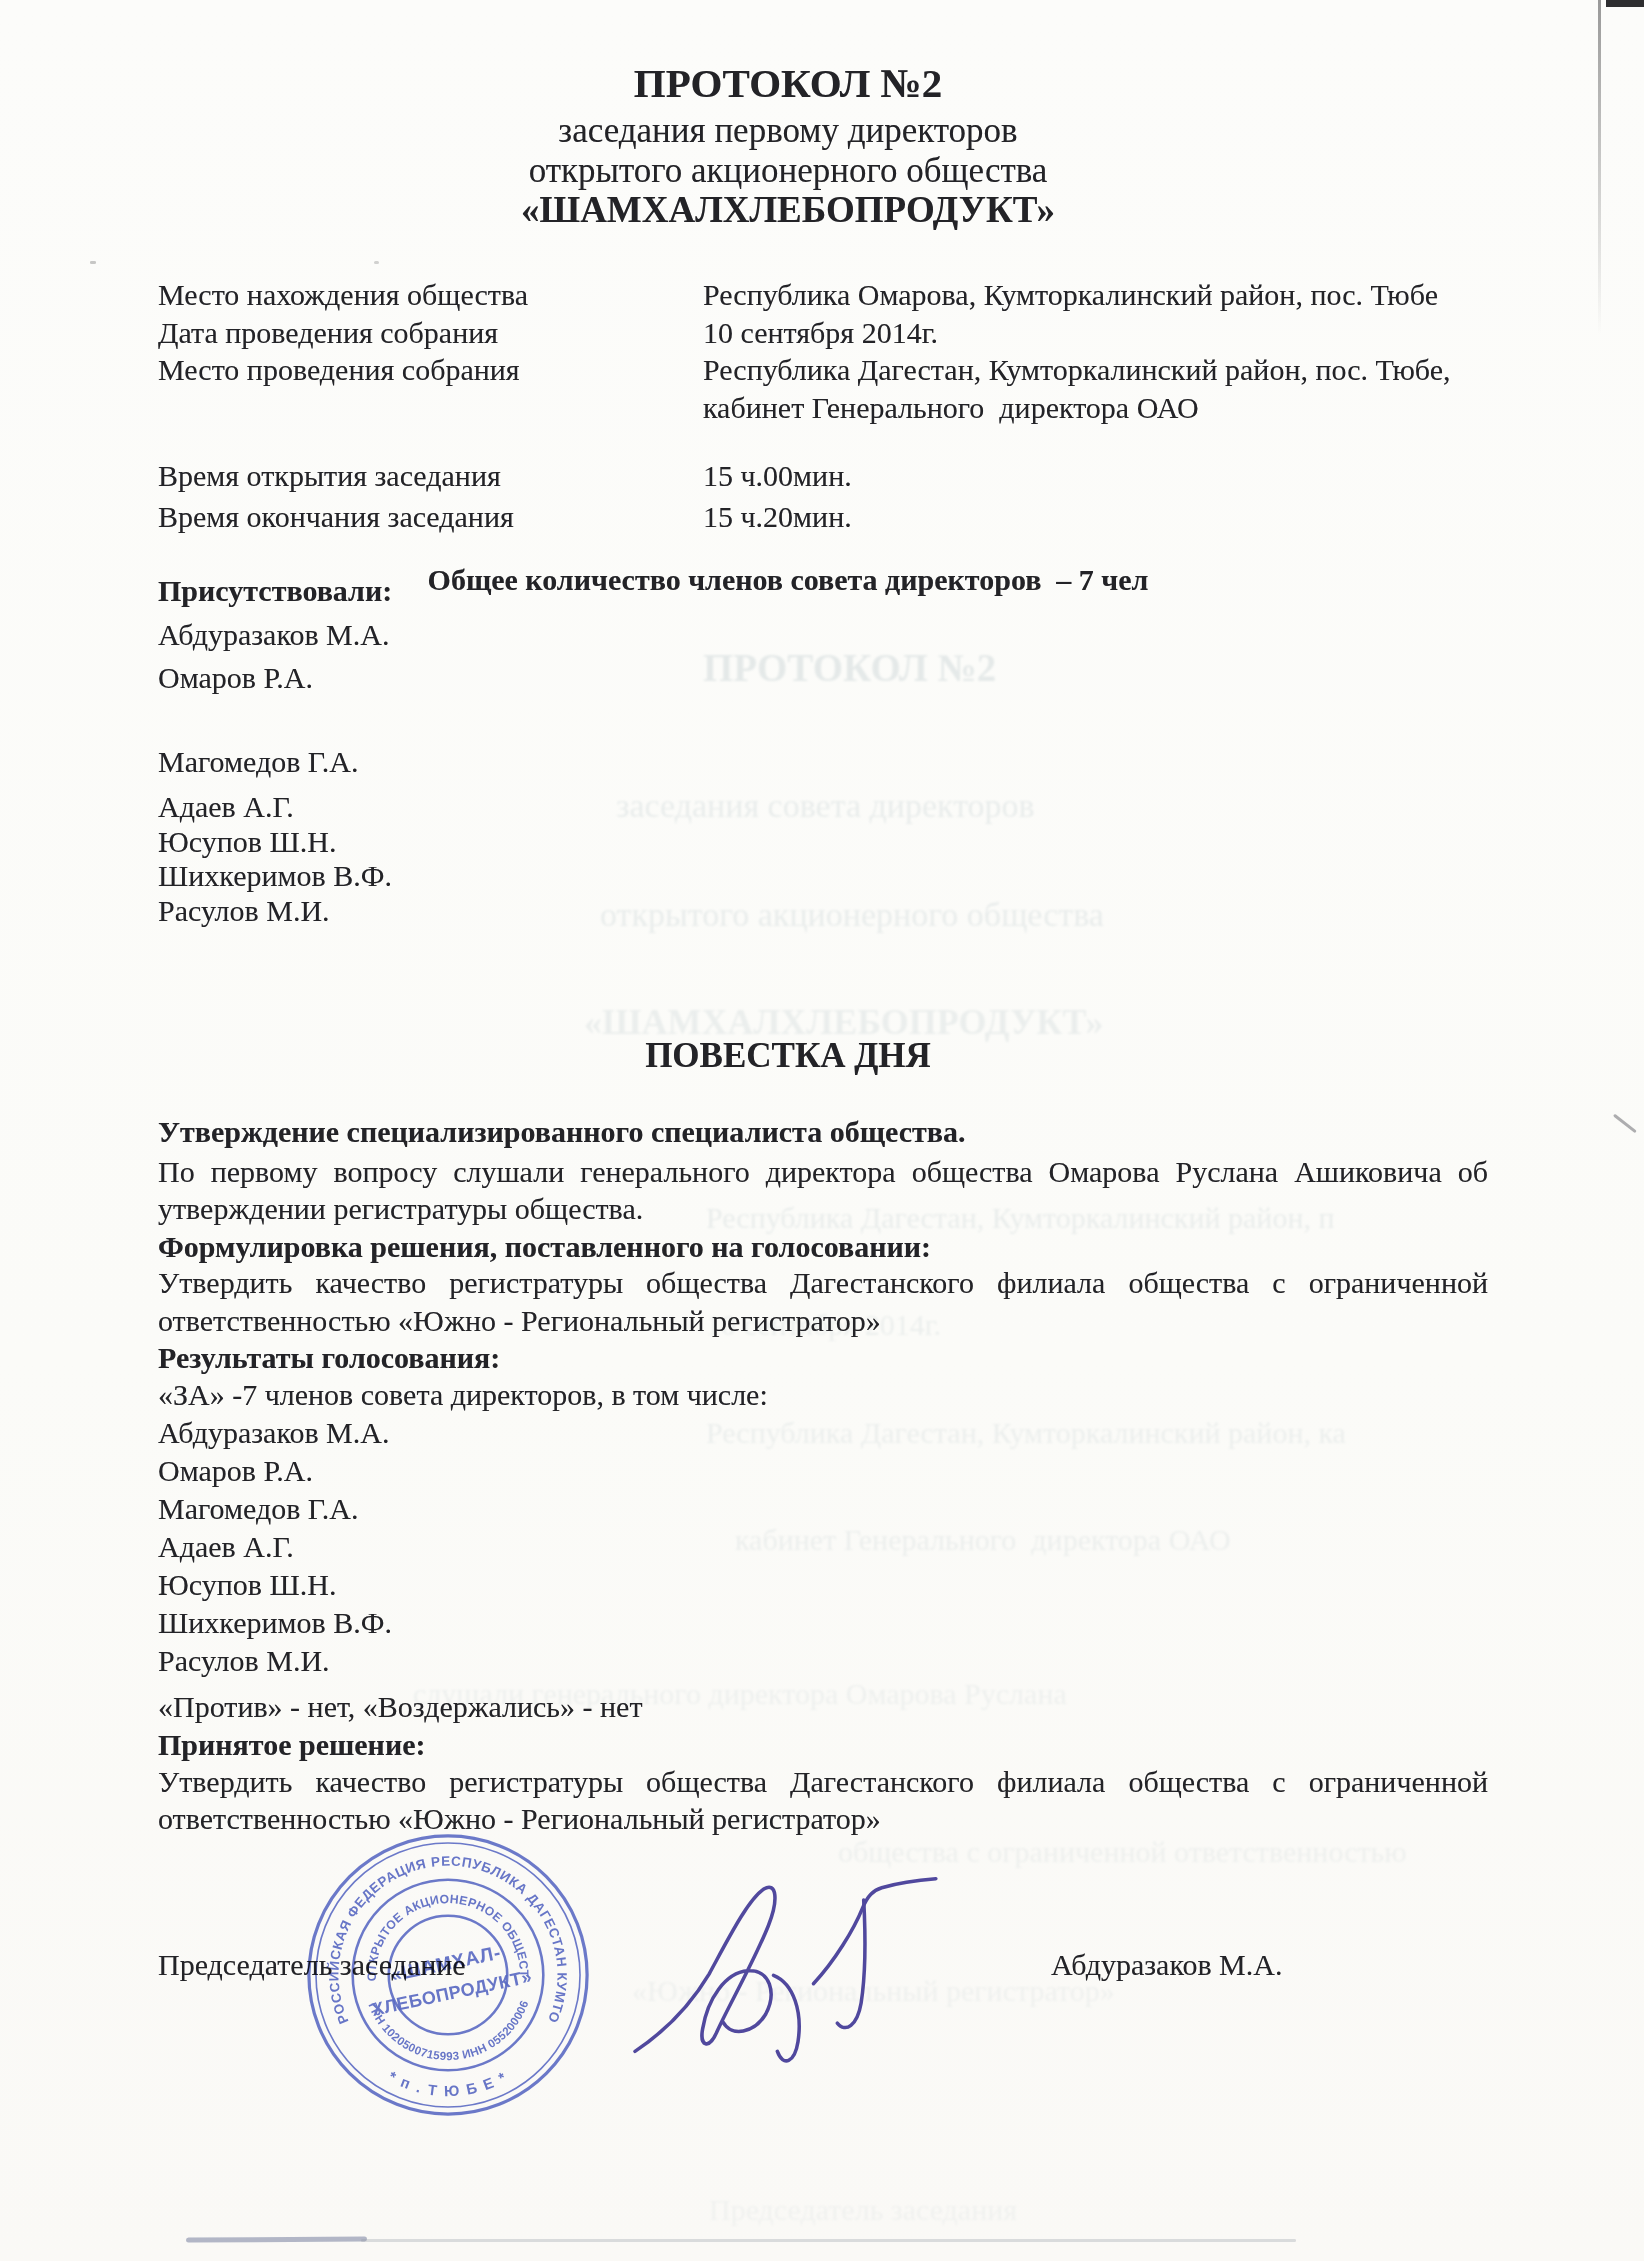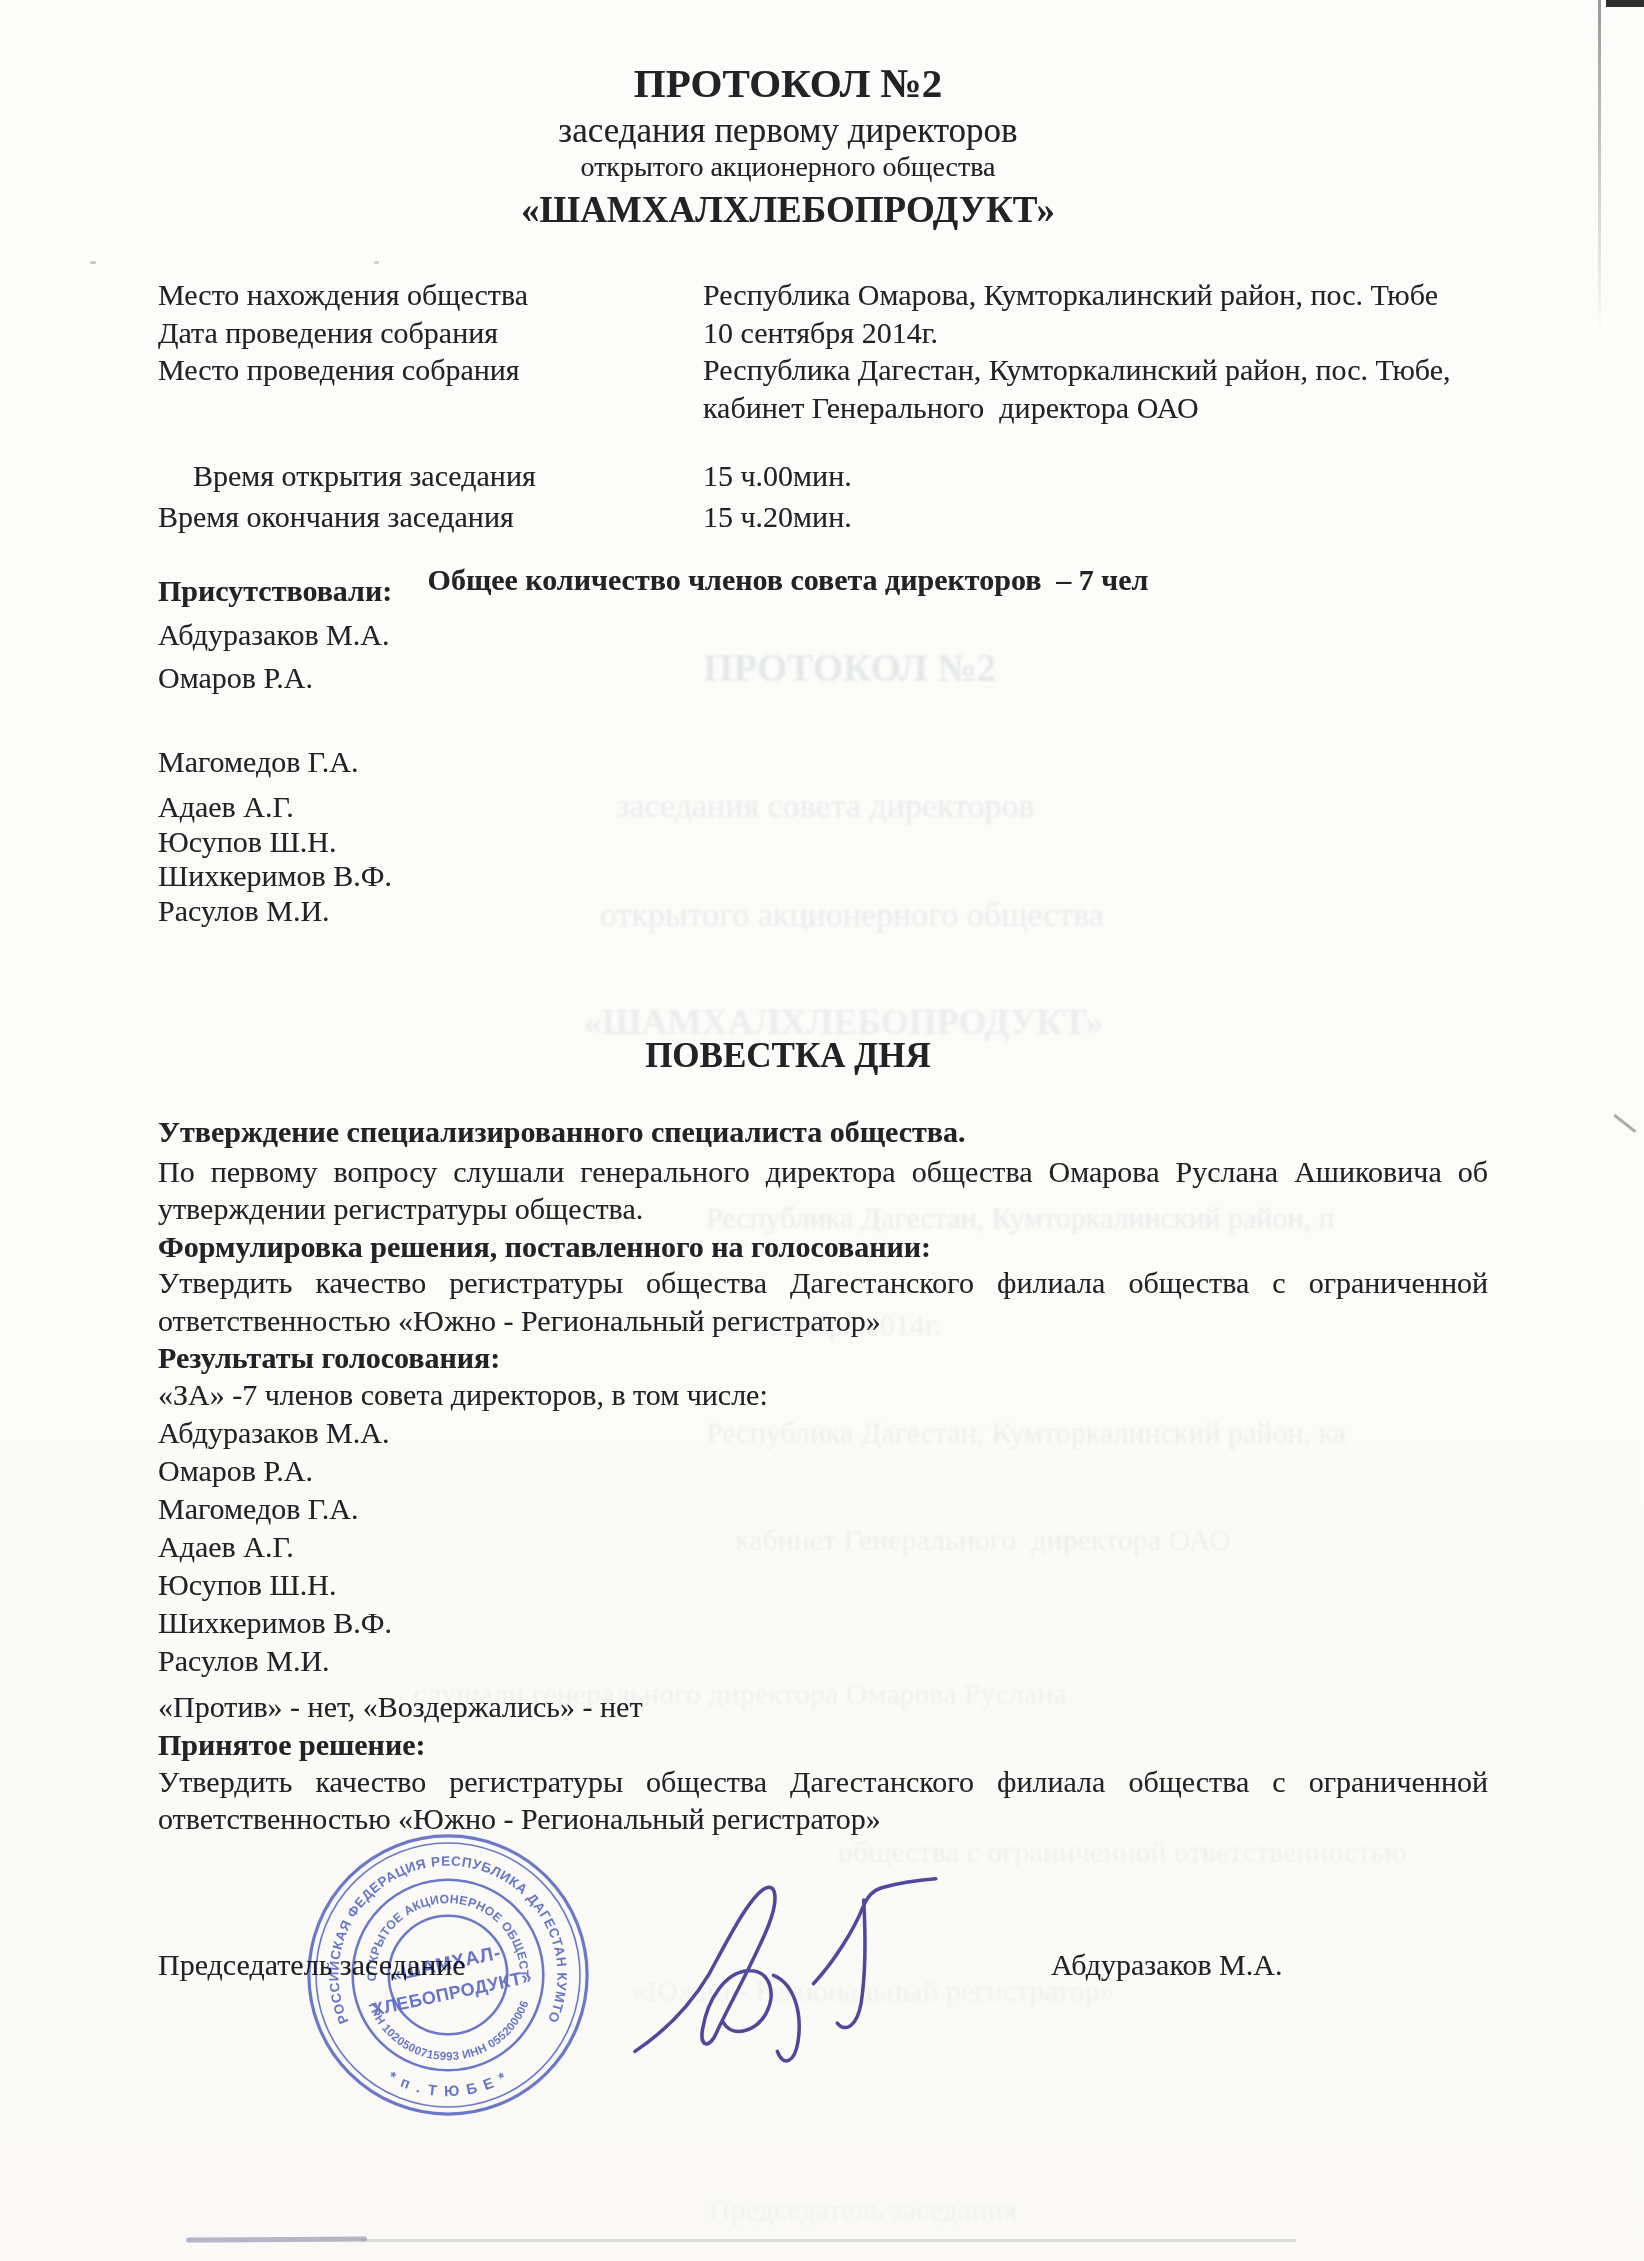--- a/index.html
+++ b/index.html
@@ -32,32 +32,32 @@
     <div class="ghost" style="left:706px;top:1416px;font-size:30px;opacity:.12;">Республика Дагестан, Кумторкалинский район, ка</div>
     <div class="ghost" style="left:735px;top:1523px;font-size:30px;opacity:.12;">кабинет Генерального  директора ОАО</div>
     <div class="ghost" style="left:413px;top:1677px;font-size:30px;opacity:.10;">слушали генерального директора Омарова Руслана</div>
     <div class="ghost" style="left:838px;top:1835px;font-size:30px;opacity:.10;">общества с ограниченной ответственностью</div>
     <div class="ghost" style="left:632px;top:1974px;font-size:30px;opacity:.09;">«Южно - Региональный регистратор»</div>
     <div class="ghost" style="left:709px;top:2193px;font-size:30px;opacity:.08;">Председатель заседания</div>
   </div>
 
   <div class="ln ctr b" style="top:59px;font-size:41px;">ПРОТОКОЛ №2</div>
   <div class="ln ctr" style="top:110px;font-size:35px;">заседания первому директоров</div>
-  <div class="ln ctr" style="top:150px;font-size:28px;">открытого акционерного общества</div>
+  <div class="ln ctr" style="top:150px;font-size:35px;">открытого акционерного общества</div>
   <div class="ln ctr b" style="top:188px;font-size:37px;">«ШАМХАЛХЛЕБОПРОДУКТ»</div>
 
   <div class="ln col fs46" style="top:277px;">Место нахождения общества</div>
   <div class="ln val fs46" style="top:277px;">Республика Омарова, Кумторкалинский район, пос. Тюбе</div>
   <div class="ln col fs46" style="top:315px;">Дата проведения собрания</div>
   <div class="ln val fs46" style="top:315px;">10 сентября 2014г.</div>
   <div class="ln col fs46" style="top:352px;">Место проведения собрания</div>
   <div class="ln val fs46" style="top:352px;">Республика Дагестан, Кумторкалинский район, пос. Тюбе,</div>
   <div class="ln val fs46" style="top:390px;">кабинет Генерального  директора ОАО</div>
 
-  <div class="ln col fs46" style="top:458px;margin-left:35px;">Время открытия заседания</div>
+  <div class="ln col fs46" style="top:458px;">Время открытия заседания</div>
   <div class="ln val fs46" style="top:458px;">15 ч.00мин.</div>
   <div class="ln col fs46" style="top:499px;">Время окончания заседания</div>
   <div class="ln val fs46" style="top:499px;">15 ч.20мин.</div>
 
   <div class="ln ctr b fs46" style="top:562px;">Общее количество членов совета директоров  – 7 чел</div>
 
   <div class="ln col b fs46" style="top:573px;">Присутствовали:</div>
   <div class="ln col fs46" style="top:617px;">Абдуразаков М.А.</div>
   <div class="ln col fs46" style="top:660px;">Омаров Р.А.</div>
   <div class="ln col fs46" style="top:744px;">Магомедов Г.А.</div>

